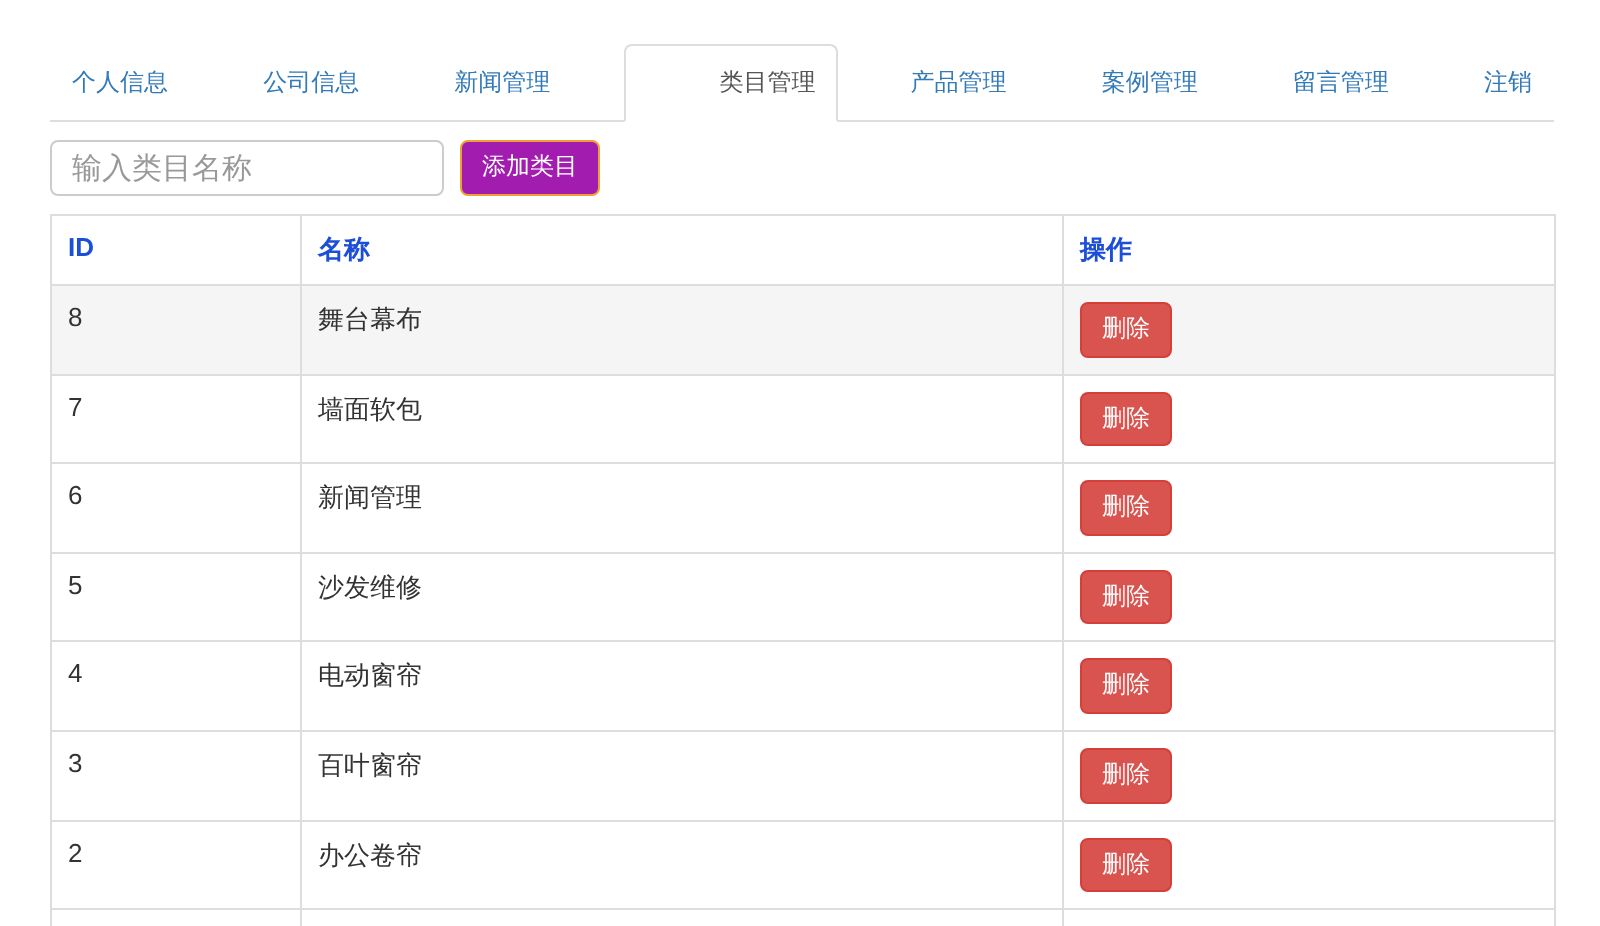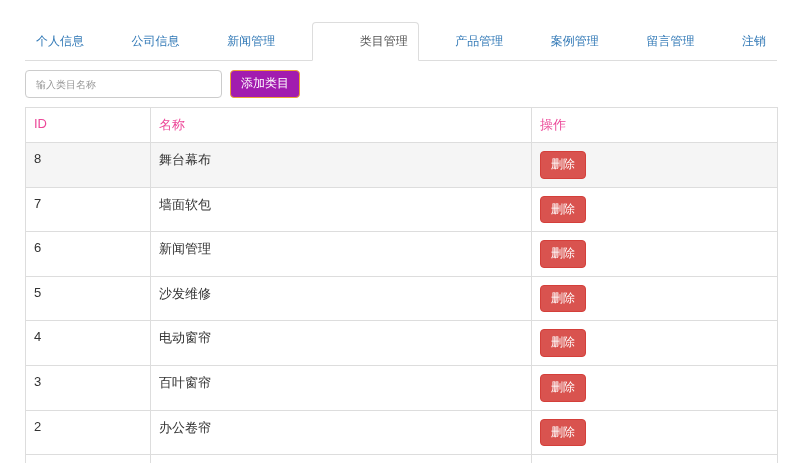--- a/index.html
+++ b/index.html
@@ -43,21 +43,21 @@
   }
 
   
   .toolbar { margin-top: 9px; display: flex; align-items: center; }
   .toolbar input {
     width: 197px;
     height: 28px;
     padding: 4px 10px;
     border: 1px solid #ccc;
     border-radius: 4px;
-    font-size: 10px;
+    font-size: 15px;
     color: #555;
     outline: none;
     font-family: inherit;
   }
   .toolbar input::placeholder { color: #999; }
   .btn {
     display: inline-block;
     font-size: 12px;
     padding: 5px 10px;
     border-radius: 4px;
@@ -83,21 +83,21 @@
     border-collapse: collapse;
     table-layout: fixed;
   }
   .category-table th, .category-table td {
     border: 1px solid #ddd;
     padding: 8px;
     text-align: left;
     vertical-align: top;
     font-size: 13px;
   }
-  .category-table th { font-weight: normal; color: #ec4899; }
+  .category-table th { font-weight: bold; color: #1d4ed8; }
   .col-id { width: 125px; }
   .col-name { width: 381px; }
   .col-actions { width: 246px; }
   .category-table td { height: 40px; }
   tr.highlighted td { background: #f5f5f5; }
 </style>
 </head>
 <body>
 
 <div class="page">

